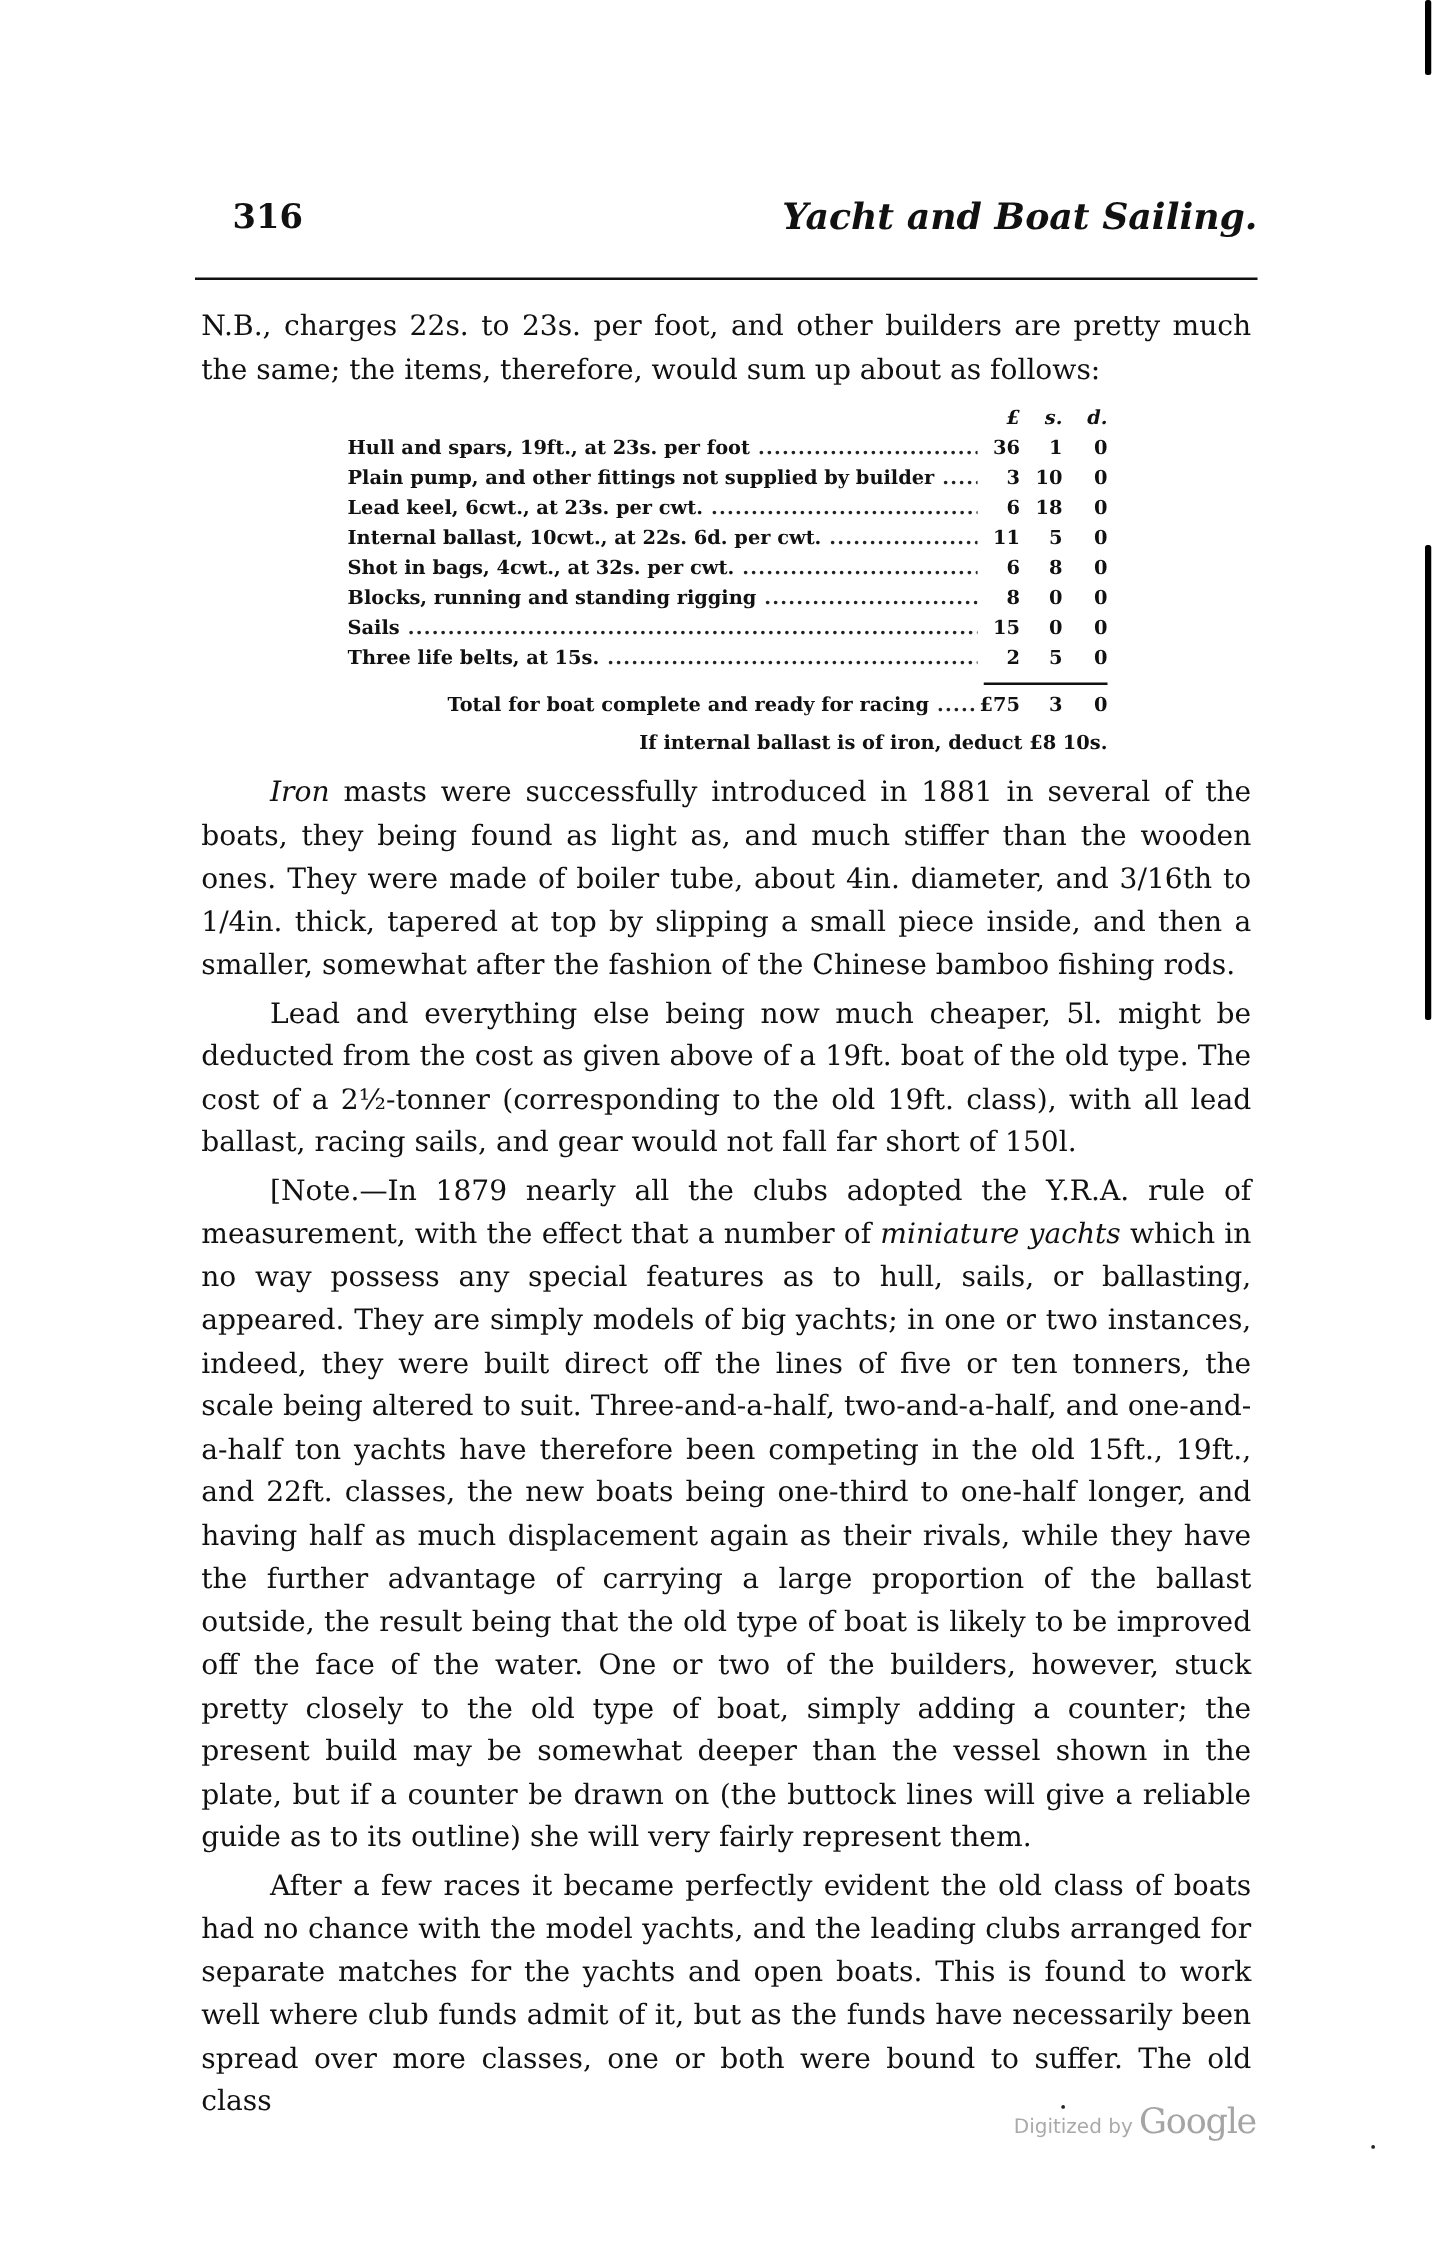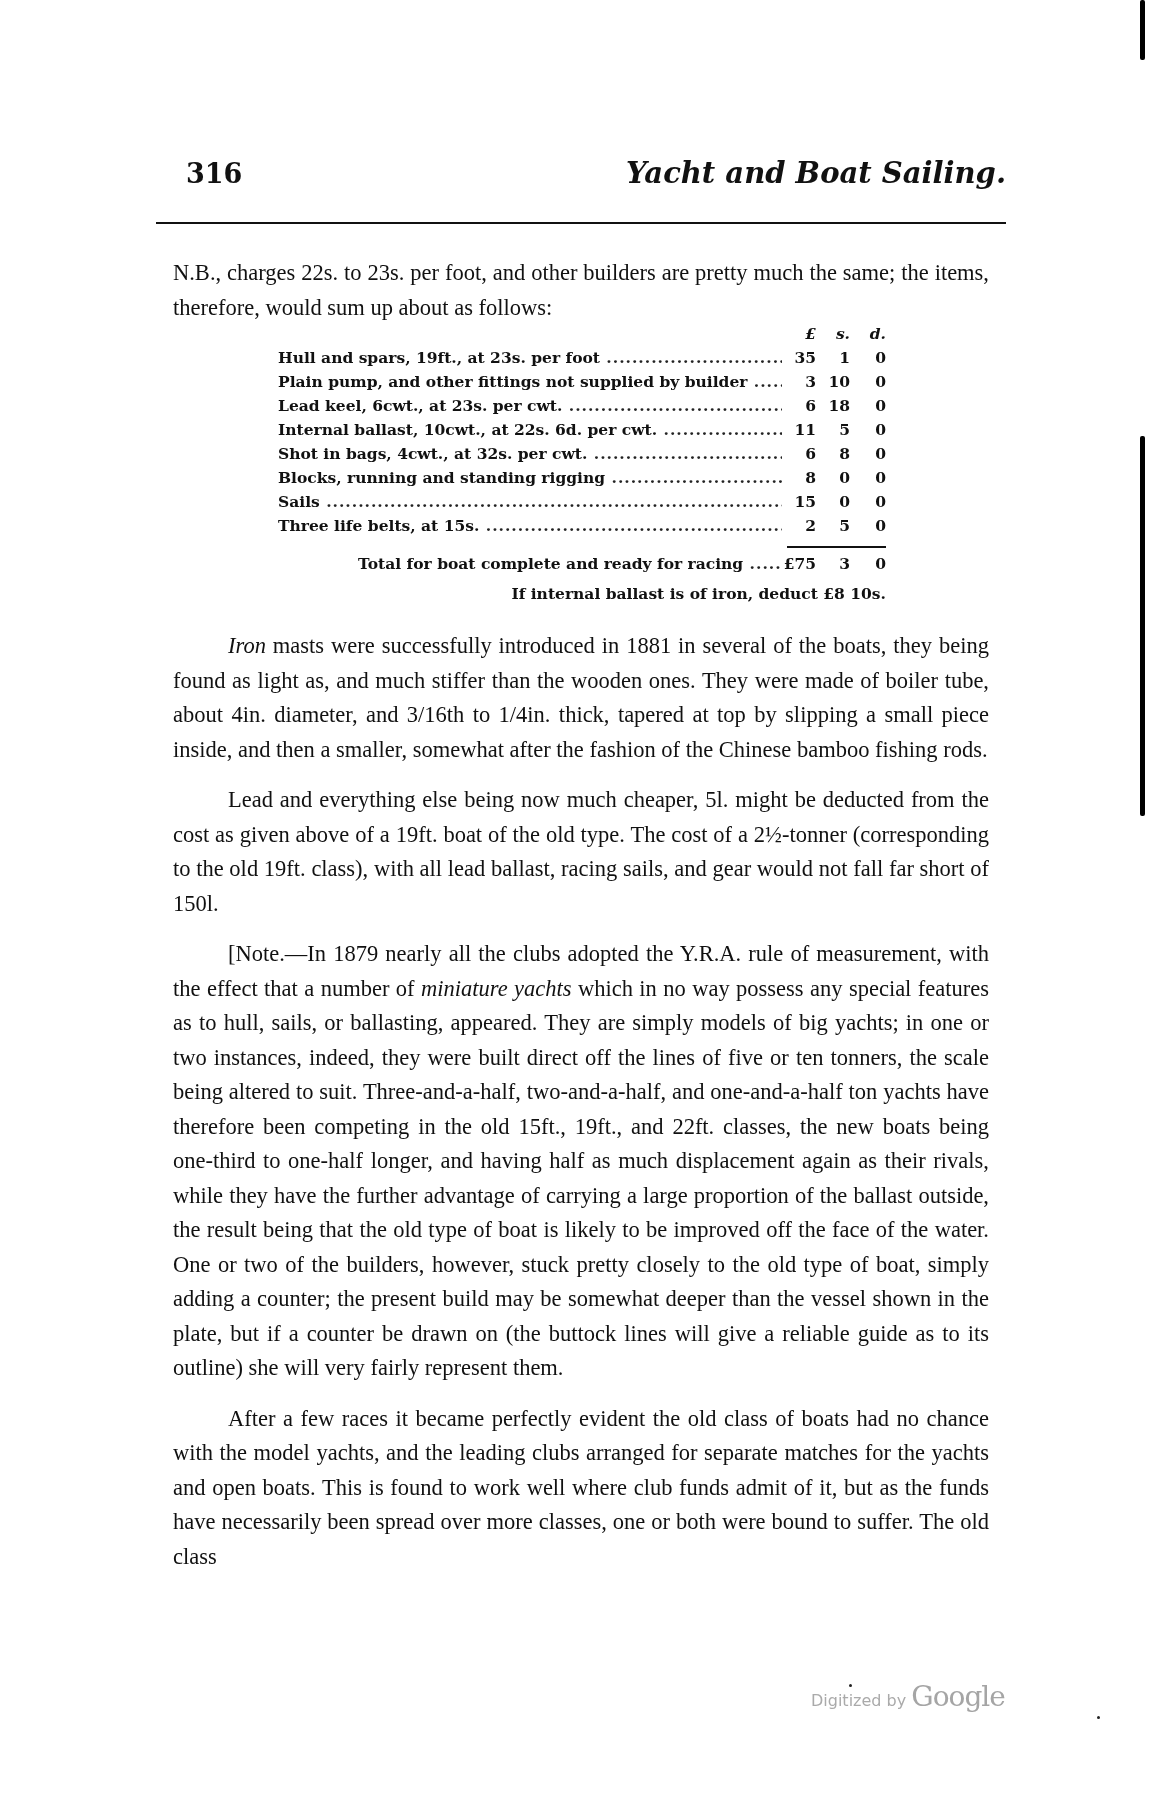--- a/index.html
+++ b/index.html
@@ -7,21 +7,21 @@
          font-family: "DejaVu Serif", "Liberation Serif", serif; color: #111; }
   .edge { position: absolute; right: 6px; top: 0; width: 7px; height: 1800px; }
   .edge .bar { position: absolute; left: 0; background: #000; border-radius: 2px; }
   .header { position: absolute; left: 156px; top: 156px; width: 850px; height: 40px; }
   .page-num { position: absolute; left: 30px; top: 2px; font-size: 27px; font-weight: bold; }
   .running-title { position: absolute; left: 0; width: 850px; top: 0; text-align: right;
                    font-size: 29px; font-style: italic; font-weight: bold; }
   .rule { position: absolute; left: 156px; top: 222px; width: 850px; height: 2px; background: #111; }
   .body { position: absolute; left: 157px; top: 240px; width: 848px;
           font-size: 22.5px; line-height: 34.5px; text-align: justify; }
-  .body p { margin: 16px; font-family: Liberation Serif, serif; }
+  .body p { margin: 4px; }
   .indent { text-indent: 55px; }
   .table { position: absolute; left: 278px; top: 322px; width: 608px; font-size: 15.5px; font-weight: bold; }
   .trow { display: flex; height: 24px; line-height: 24px; }
   .tlabel { flex: 1; overflow: hidden; white-space: nowrap; position: relative; }
   .tlabel .dots { color: #222; letter-spacing: 1px; }
   .num { width: 34px; text-align: right; }
   .num.s { width: 34px; }
   .num.d { width: 36px; }
   .thead .num { font-style: italic; }
   .sum-rule { margin-left: 509px; width: 99px; height: 2px; background: #111; margin-top: 8px; margin-bottom: 4px; }
@@ -57,21 +57,21 @@
 <div class="table">
   <div class="trow thead">
     <span class="tlabel"></span>
     <span class="num">£</span>
     <span class="num s">s.</span>
     <span class="num d">d.</span>
   </div>
   <div id="table-rows">
       <div class="trow">
         <span class="tlabel"><span>Hull and spars, 19ft., at 23s. per foot</span><span class="dots"> ..................................................................................</span></span>
-        <span class="num">35</span>
+        <span class="num">36</span>
         <span class="num s">1</span>
         <span class="num d">0</span>
       </div>
       <div class="trow">
         <span class="tlabel"><span>Plain pump, and other fittings not supplied by builder</span><span class="dots"> ..................................................................................</span></span>
         <span class="num">3</span>
         <span class="num s">10</span>
         <span class="num d">0</span>
       </div>
       <div class="trow">

